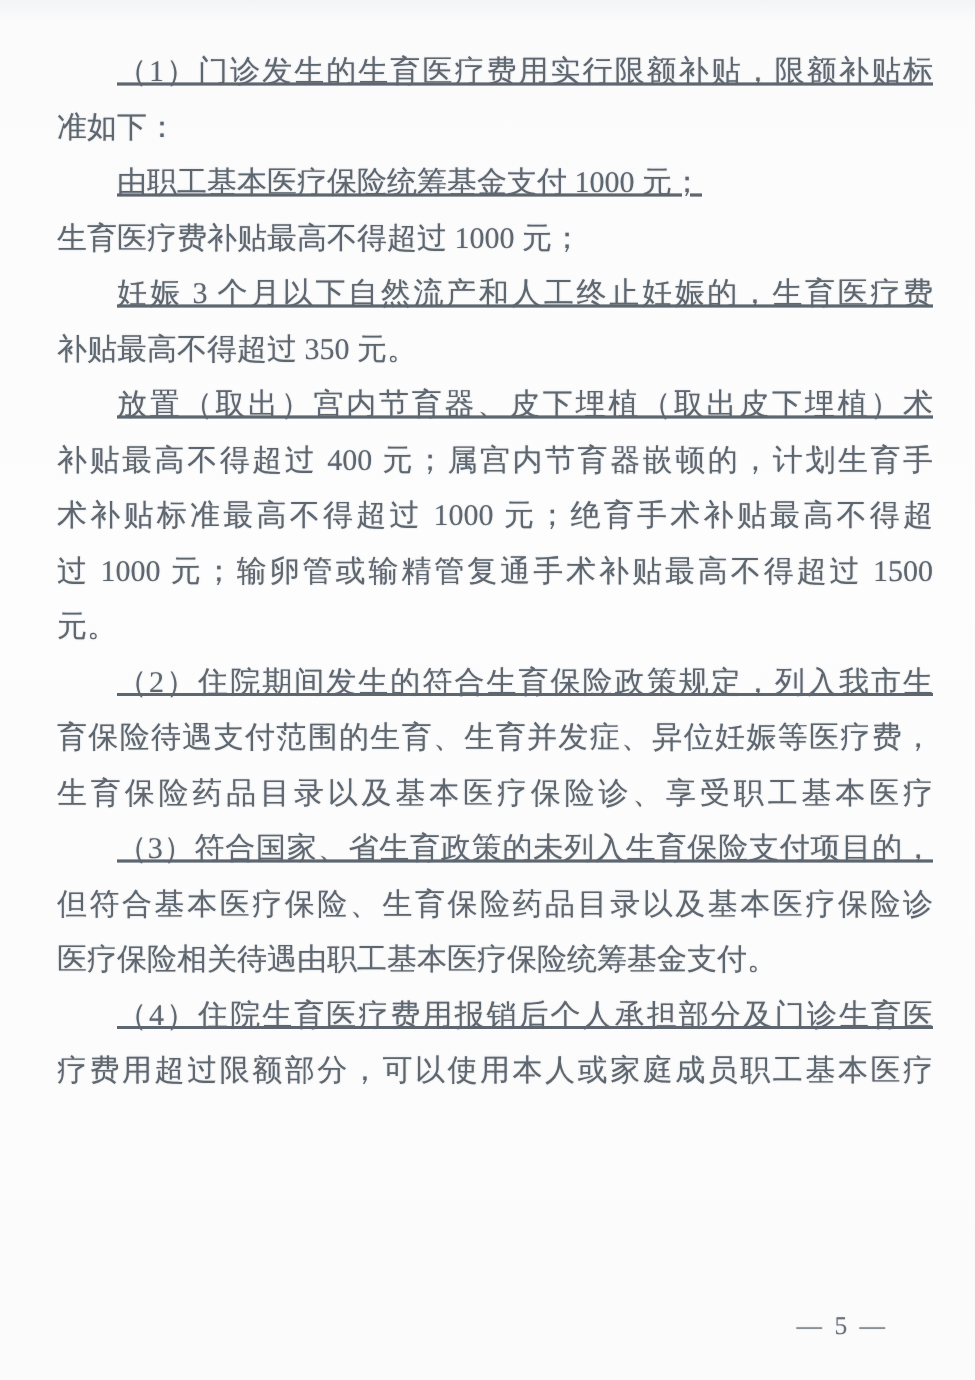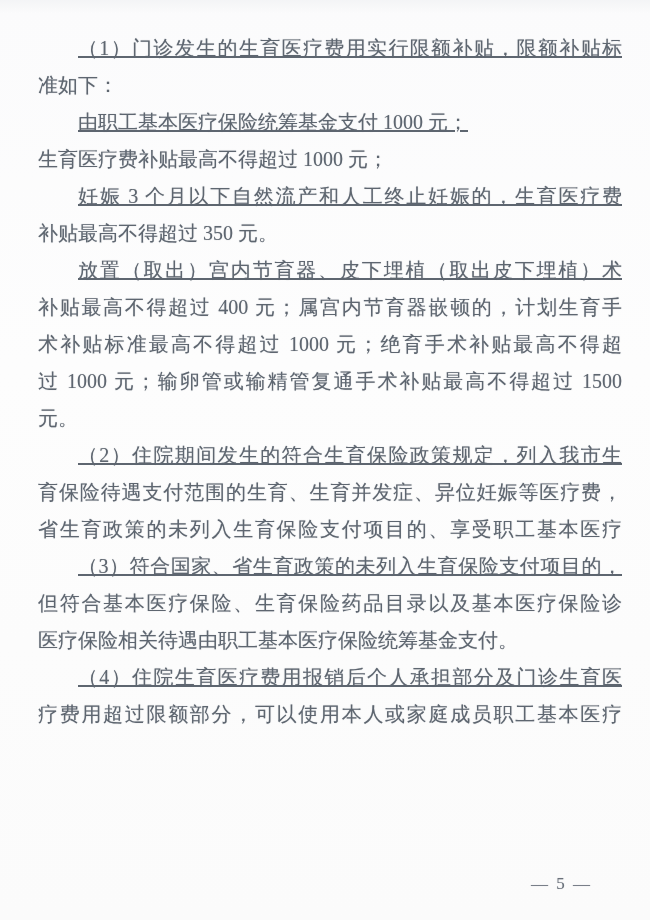--- a/index.html
+++ b/index.html
@@ -72,21 +72,21 @@
     <div class="line">生育医疗费补贴最高不得超过 1000 元；</div>
     <div class="line ind fill">妊娠 3 个月以下自然流产和人工终止妊娠的，生育医疗费</div>
     <div class="line">补贴最高不得超过 350 元。</div>
     <div class="line ind fill">放置（取出）宫内节育器、皮下埋植（取出皮下埋植）术</div>
     <div class="line fill">补贴最高不得超过 400 元；属宫内节育器嵌顿的，计划生育手</div>
     <div class="line fill">术补贴标准最高不得超过 1000 元；绝育手术补贴最高不得超</div>
     <div class="line fill">过 1000 元；输卵管或输精管复通手术补贴最高不得超过 1500</div>
     <div class="line">元。</div>
     <div class="line ind fill">（2）住院期间发生的符合生育保险政策规定，列入我市生</div>
     <div class="line fill">育保险待遇支付范围的生育、生育并发症、异位妊娠等医疗费，</div>
-    <div class="line fill">省生育政策的未列入生育保险支付项目的、享受职工基本医疗</div>
+    <div class="line fill">生育保险药品目录以及基本医疗保险诊、享受职工基本医疗</div>
     <div class="line ind fill">（3）符合国家、省生育政策的未列入生育保险支付项目的，</div>
     <div class="line fill">但符合基本医疗保险、生育保险药品目录以及基本医疗保险诊</div>
     <div class="line">医疗保险相关待遇由职工基本医疗保险统筹基金支付。</div>
     <div class="line ind fill">（4）住院生育医疗费用报销后个人承担部分及门诊生育医</div>
     <div class="line fill">疗费用超过限额部分，可以使用本人或家庭成员职工基本医疗</div>
   </div>
 
   <div class="pageno">— 5 —</div>
 </div>
 

